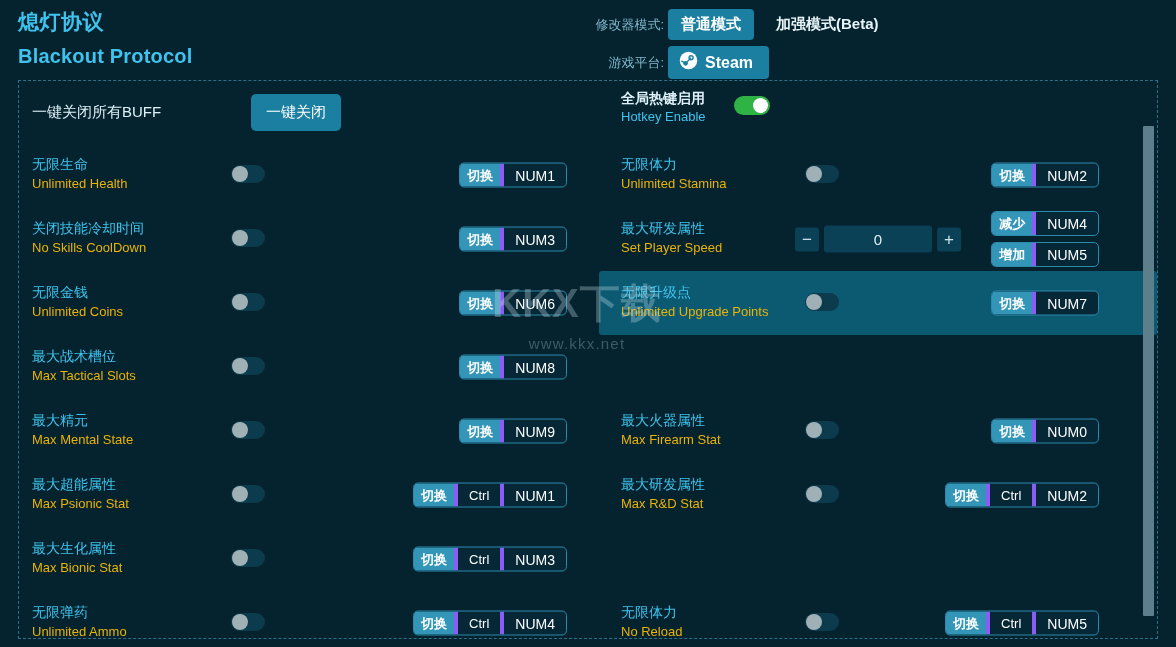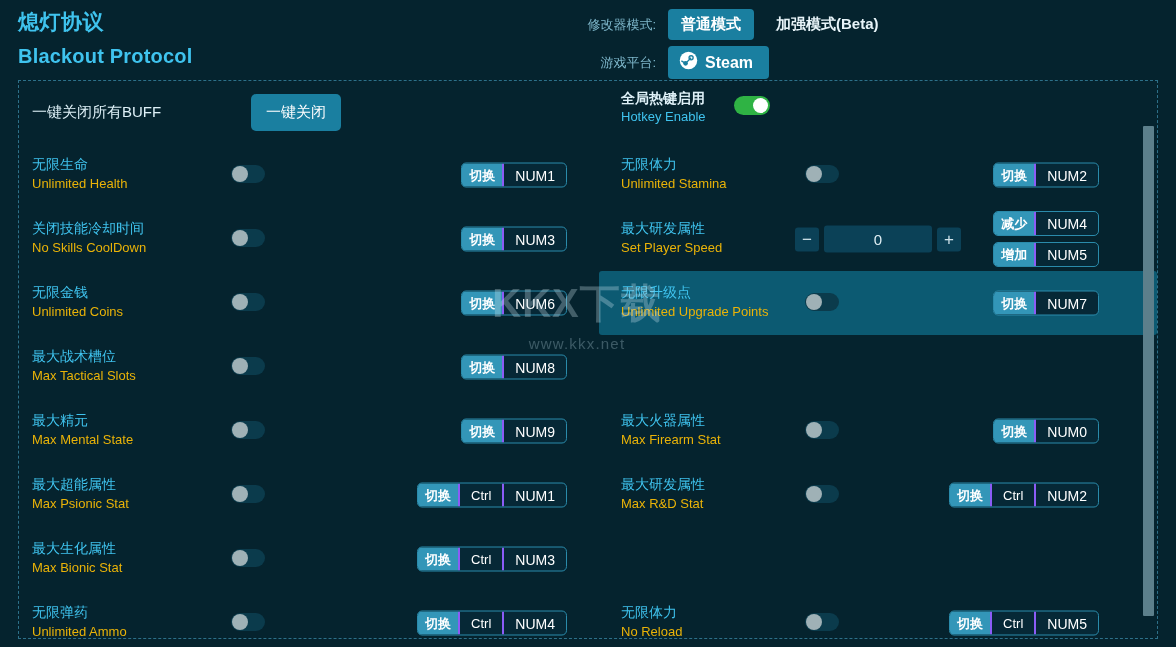--- a/index.html
+++ b/index.html
@@ -77,21 +77,21 @@
     display: flex;
     align-items: center;
     height: 33px;
     margin-bottom: 5px;
   }
   .hdr-label {
     font-size: 13px;
     color: #7fb8cc;
     width: 86px;
     text-align: right;
-    padding-right: 12px;
+    padding-right: 4px;
     white-space: nowrap;
   }
   .mode-btn {
     background: #1a7fa0;
     color: #ffffff;
     font-size: 15px;
     font-weight: bold;
     border: none;
     border-radius: 4px;
     padding: 6px 13px;
@@ -312,21 +312,21 @@
     white-space: nowrap;
   }
   .kg-key {
     color: #ffffff;
     font-size: 14px;
     display: flex;
     align-items: center;
     justify-content: center;
     padding: 0 11px;
     white-space: nowrap;
-    border-left: 2px solid #8b5cf6;
+    border-left: 4px solid #8b5cf6;
   }
   .kg-key.mod { font-size: 13px; }
 
   
   .spinner {
     position: absolute;
     left: 196px;
     top: 50%;
     transform: translateY(-50%);
     display: flex;

